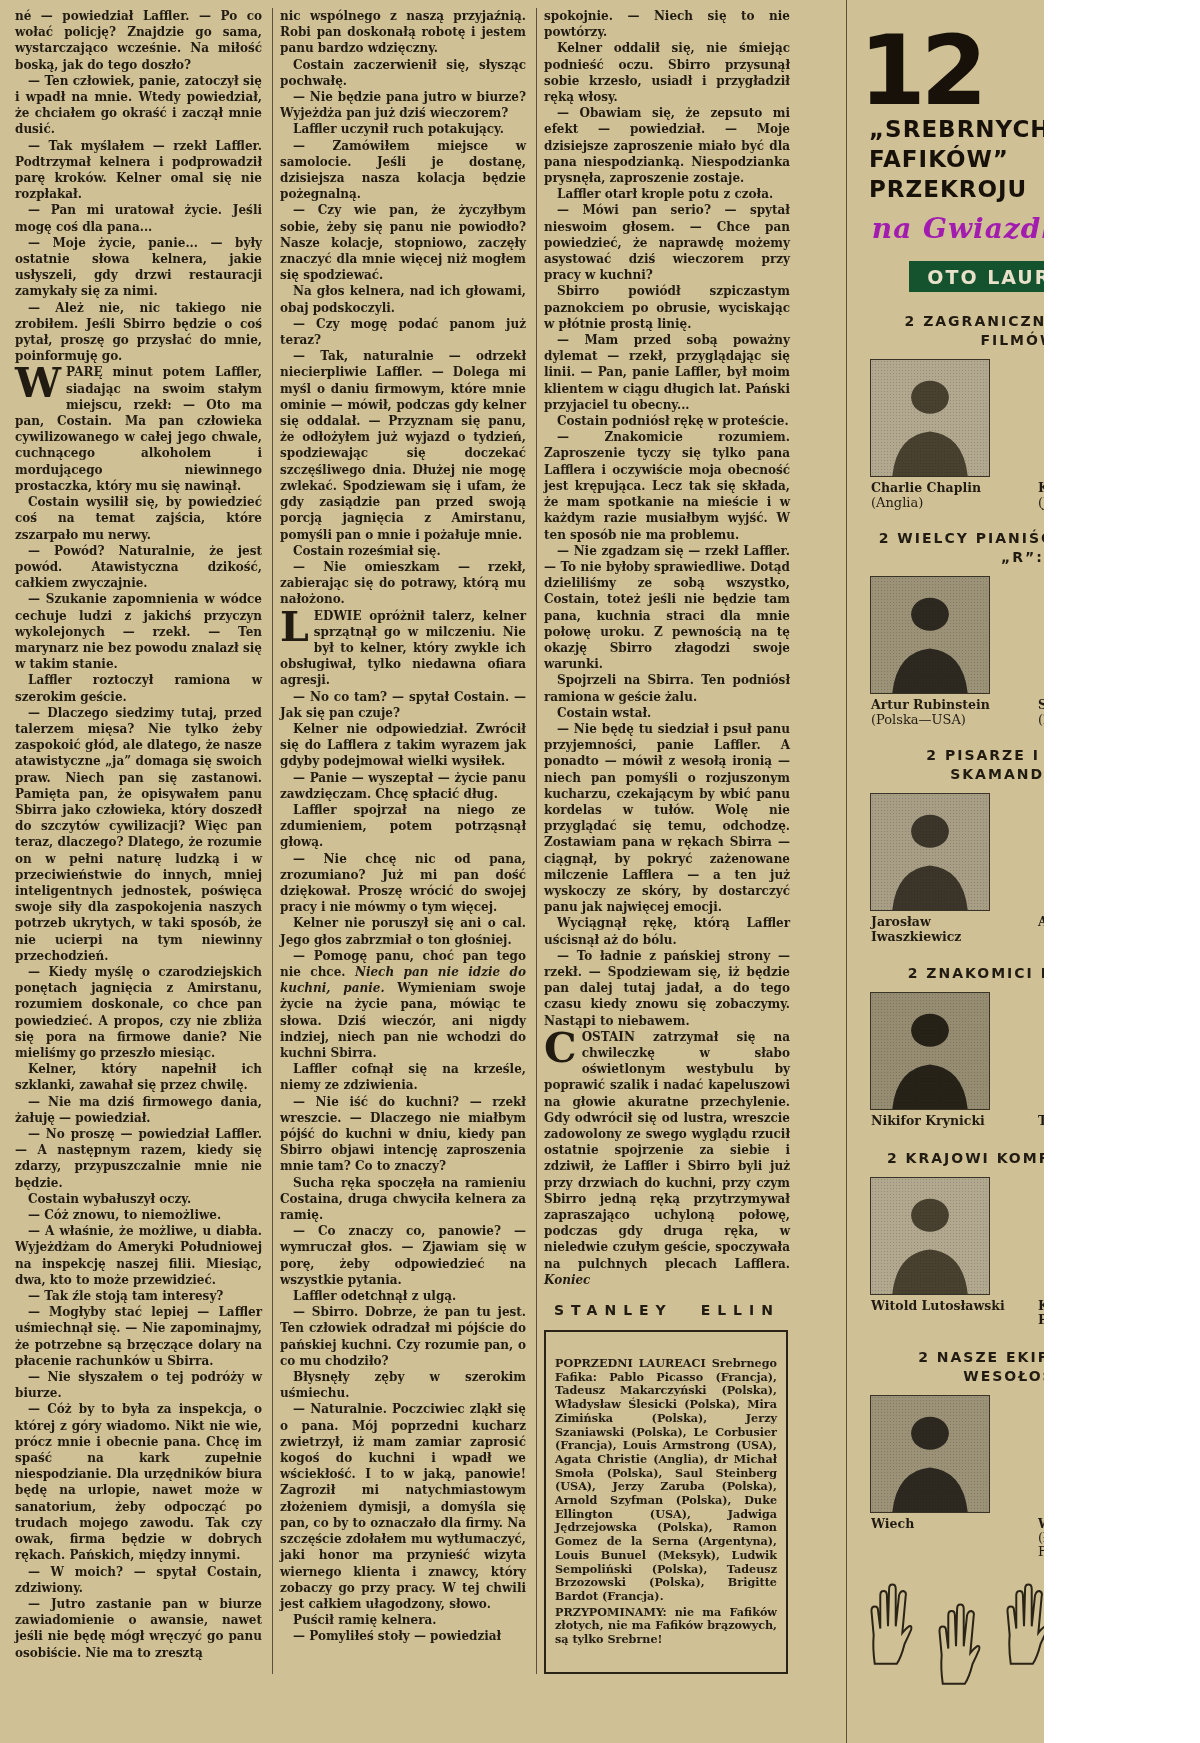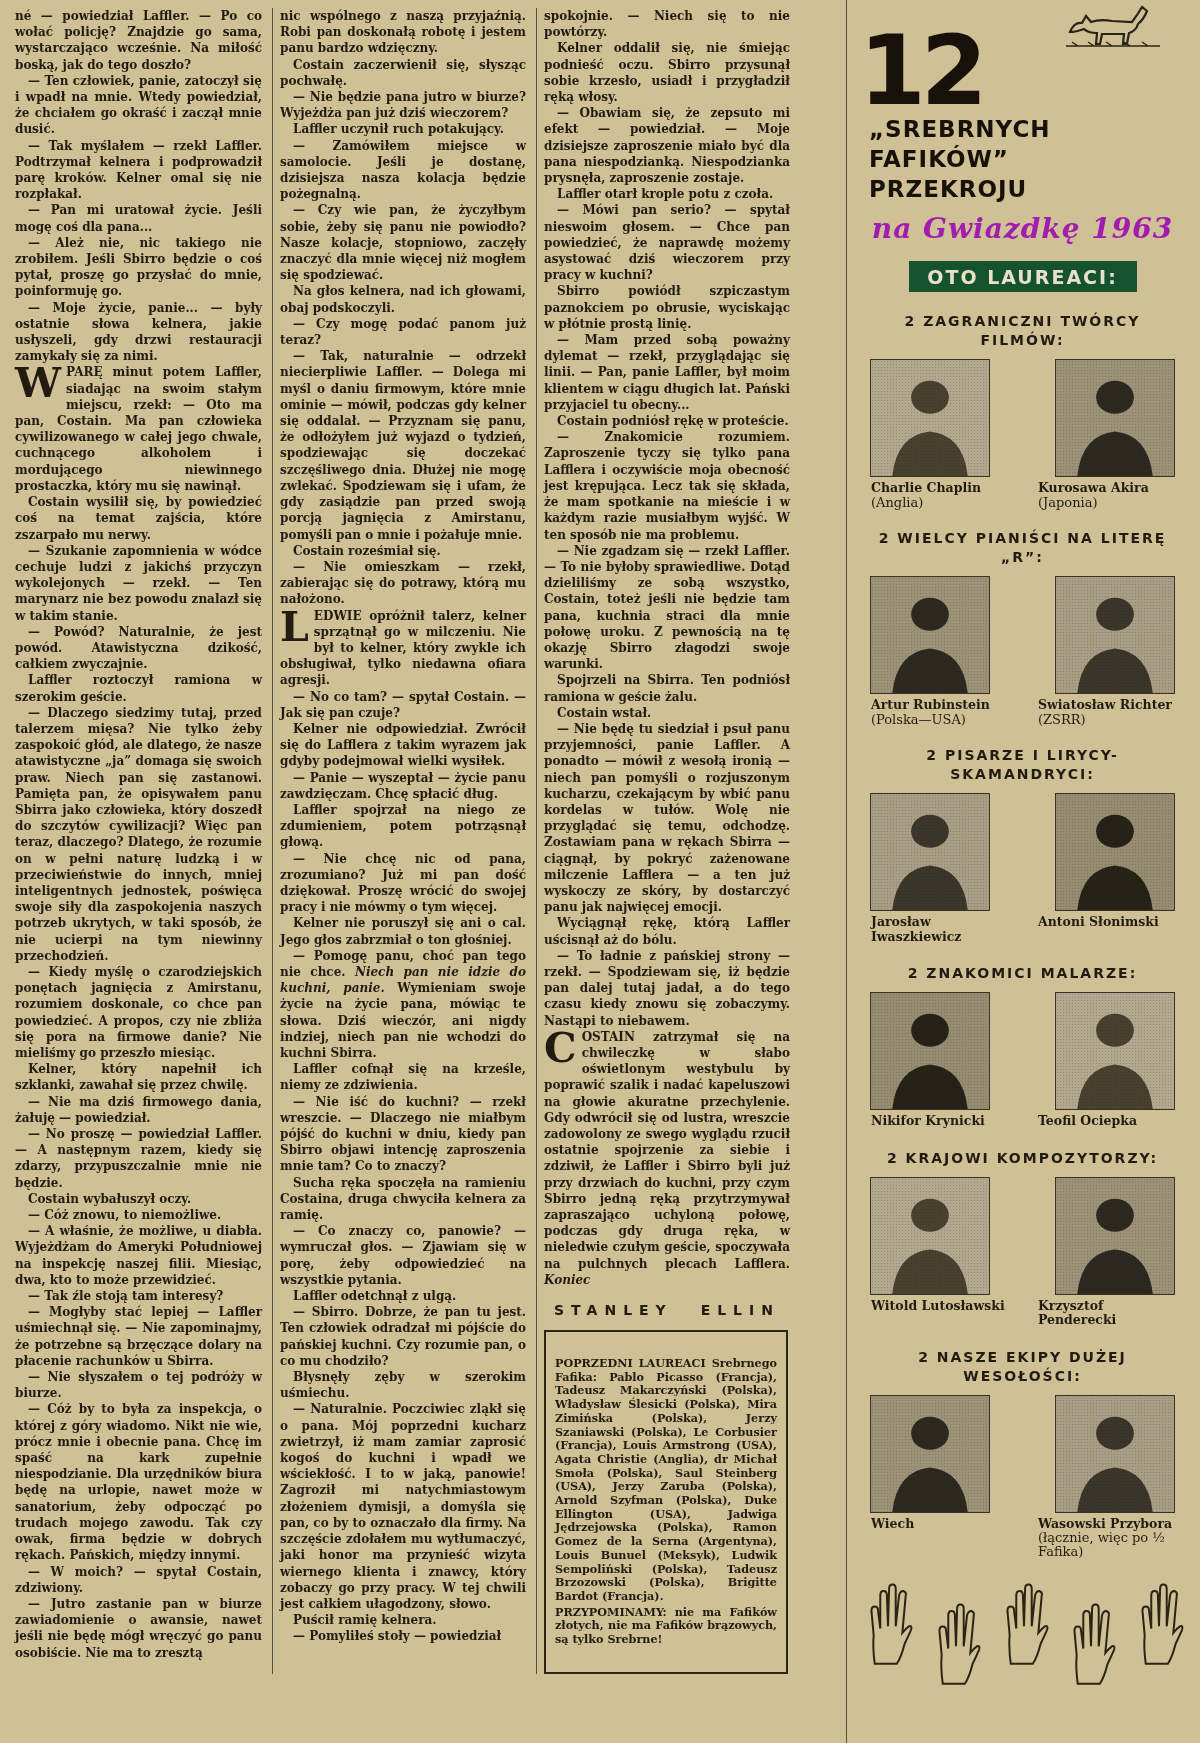--- a/index.html
+++ b/index.html
@@ -1,16 +1,16 @@
 <!DOCTYPE html>
 <html><head>
 <meta charset="utf-8">
 <style>
   html,body{margin:0;padding:0;}
-  .page{position:relative;width:1200px;height:1743px;background:#cfc195;overflow:hidden;
+  .page{position:relative;width:1044px;height:1743px;background:#cfc195;overflow:hidden;
         font-family:"DejaVu Serif",serif;color:#221b12;}
   
   .cols{position:absolute;left:8px;top:8px;width:832px;display:flex;}
   .col{width:264px;padding:0 10px 0 7px;box-sizing:border-box;}
   .col + .col{border-left:1px solid #5a5140;}
   .para{margin:0;font-size:12px;line-height:16.2px;font-weight:bold;text-align:justify;text-indent:13px;}
   .para.cont,.para.dcap{text-indent:0;}
   .dropcap{float:left;font-size:41px;line-height:33px;padding:3px 5px 0 0;font-weight:bold;}
   .em{font-style:italic;}
   .author{margin:14px 0 12px;text-align:center;font-family:"DejaVu Sans",sans-serif;
@@ -55,26 +55,26 @@
 
 <div class="page">
 
   <div class="cols">
     <div class="col">
       <div id="col-paras-0">
           <p class="para cont">né — powiedział Laffler. — Po co wołać policję? Znajdzie go sama, wystarczająco wcześnie. Na miłość boską, jak do tego doszło?</p>
           <p class="para">— Ten człowiek, panie, zatoczył się i wpadł na mnie. Wtedy powiedział, że chciałem go okraść i zaczął mnie dusić.</p>
           <p class="para">— Tak myślałem — rzekł Laffler. Podtrzymał kelnera i podprowadził parę kroków. Kelner omal się nie rozpłakał.</p>
           <p class="para">— Pan mi uratował życie. Jeśli mogę coś dla pana...</p>
+          <p class="para">— Moje życie, panie... — były ostatnie słowa kelnera, jakie usłyszeli, gdy drzwi restauracji zamykały się za nimi.</p>
           <p class="para">— Ależ nie, nic takiego nie zrobiłem. Jeśli Sbirro będzie o coś pytał, proszę go przysłać do mnie, poinformuję go.</p>
-          <p class="para">— Moje życie, panie... — były ostatnie słowa kelnera, jakie usłyszeli, gdy drzwi restauracji zamykały się za nimi.</p>
           <p class="para dcap"><span class="dropcap">W</span> PARĘ minut potem Laffler, siadając na swoim stałym miejscu, rzekł: — Oto ma pan, Costain. Ma pan człowieka cywilizowanego w całej jego chwale, cuchnącego alkoholem i mordującego niewinnego prostaczka, który mu się nawinął.</p>
           <p class="para">Costain wysilił się, by powiedzieć coś na temat zajścia, które zszarpało mu nerwy.</p>
+          <p class="para">— Powód? Naturalnie, że jest powód. Atawistyczna dzikość, całkiem zwyczajnie.</p>
           <p class="para">— Szukanie zapomnienia w wódce cechuje ludzi z jakichś przyczyn wykolejonych — rzekł. — Ten marynarz nie bez powodu znalazł się w takim stanie.</p>
-          <p class="para">— Powód? Naturalnie, że jest powód. Atawistyczna dzikość, całkiem zwyczajnie.</p>
           <p class="para">Laffler roztoczył ramiona w szerokim geście.</p>
           <p class="para">— Dlaczego siedzimy tutaj, przed talerzem mięsa? Nie tylko żeby zaspokoić głód, ale dlatego, że nasze atawistyczne „ja” domaga się swoich praw. Niech pan się zastanowi. Pamięta pan, że opisywałem panu Sbirra jako człowieka, który doszedł do szczytów cywilizacji? Więc pan teraz, dlaczego? Dlatego, że rozumie on w pełni naturę ludzką i w przeciwieństwie do innych, mniej inteligentnych jednostek, poświęca swoje siły dla zaspokojenia naszych potrzeb ukrytych, w taki sposób, że nie ucierpi na tym niewinny przechodzień.</p>
           <p class="para">— Kiedy myślę o czarodziejskich ponętach jagnięcia z Amirstanu, rozumiem doskonale, co chce pan powiedzieć. A propos, czy nie zbliża się pora na firmowe danie? Nie mieliśmy go przeszło miesiąc.</p>
           <p class="para">Kelner, który napełnił ich szklanki, zawahał się przez chwilę.</p>
           <p class="para">— Nie ma dziś firmowego dania, żałuję — powiedział.</p>
           <p class="para">— No proszę — powiedział Laffler. — A następnym razem, kiedy się zdarzy, przypuszczalnie mnie nie będzie.</p>
           <p class="para">Costain wybałuszył oczy.</p>
           <p class="para">— Cóż znowu, to niemożliwe.</p>
           <p class="para">— A właśnie, że możliwe, u diabła. Wyjeżdżam do Ameryki Południowej na inspekcję naszej filii. Miesiąc, dwa, kto to może przewidzieć.</p>
           <p class="para">— Tak źle stoją tam interesy?</p>

